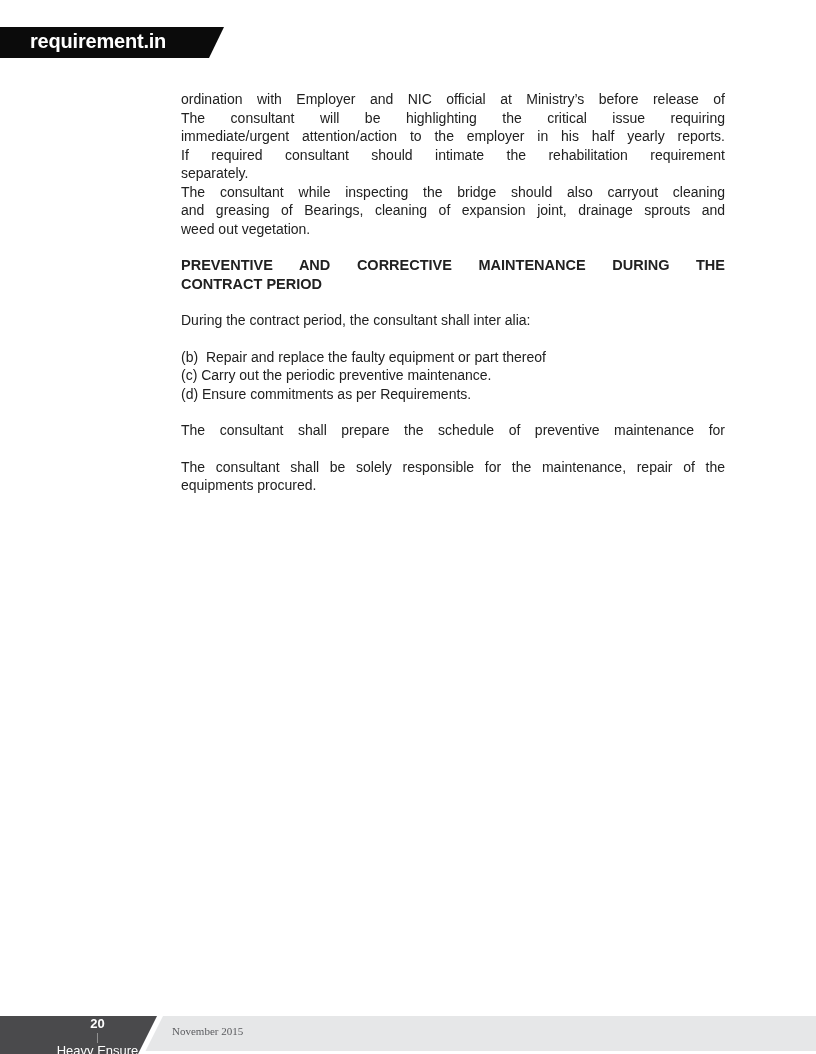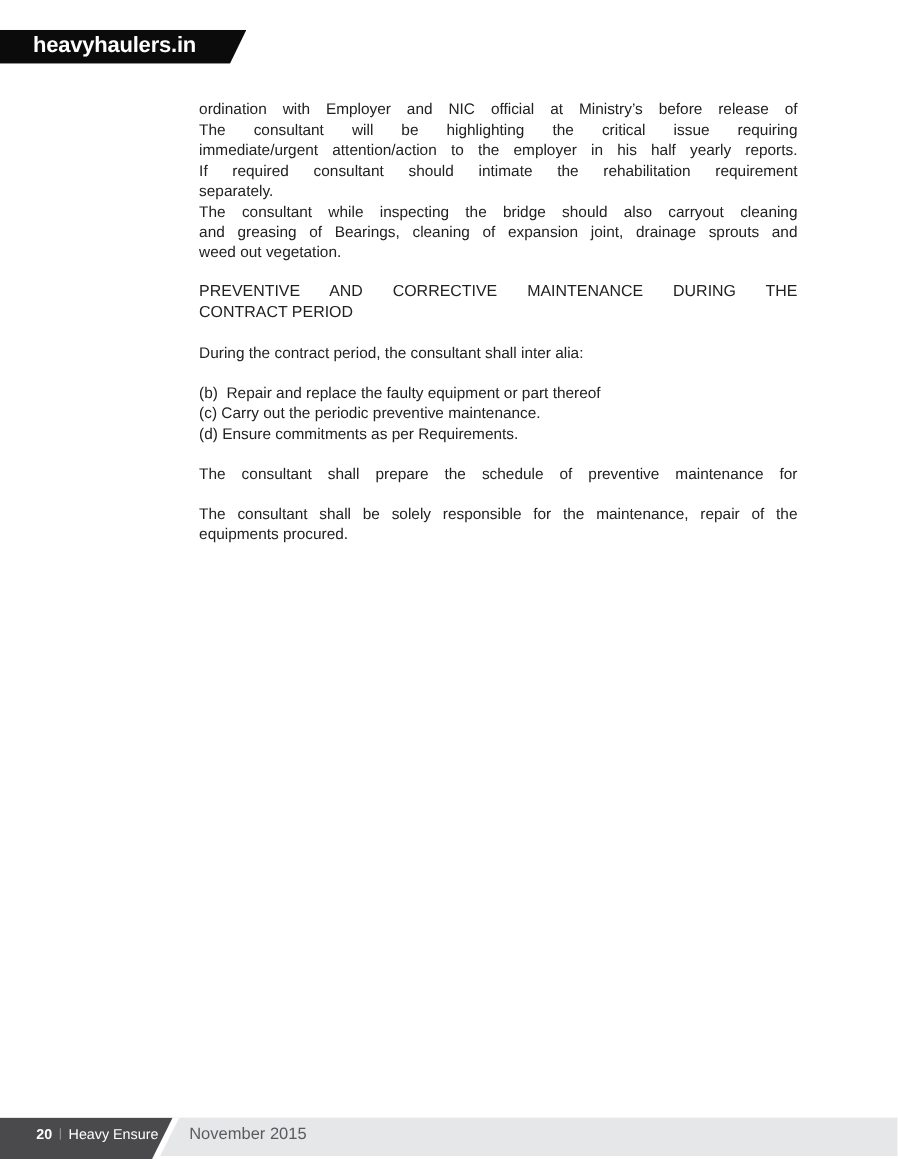--- a/index.html
+++ b/index.html
@@ -33,21 +33,21 @@
   .content {
     position: absolute;
     left: 181px; top: 90px;
     width: 544px;
     font-size: 14px;
     line-height: 18.5px;
     color: #212121;
   }
   .blk { margin: 0; }
   .blk.gap { margin-top: 18px; }
-  .blk.h { font-weight: normal; font-size: 14.5px; }
+  .blk.h { font-weight: bold; font-size: 14.5px; }
   .line { text-align: left; }
   .line.just { text-align: justify; text-align-last: justify; }
   .blk.list .line { white-space: pre-wrap; }
 
   
   .footer-band {
     position: absolute; left: 0; bottom: 3px;
     width: 816px; height: 35px;
     background: #e6e7e8;
   }
@@ -60,38 +60,40 @@
   .footer-dark {
     position: absolute; left: 0; bottom: 0;
     width: 162px; height: 38px;
     background: #4a4a4c;
     clip-path: polygon(0 0, 157px 0, 138px 100%, 0 100%);
     display: flex; align-items: center;
     padding-left: 33px; padding-bottom: 9px;
     box-sizing: border-box;
     color: #ffffff;
     font-size: 13px;
+    flex-direction: column;
   }
   .footer-dark .pg { font-weight: bold; }
   .footer-dark .sep { color: #9b9b9b; font-size: 11px; margin: 0 6px; }
   .footer-date {
     position: absolute; left: 172px; bottom: 0;
     height: 38px;
     display: flex; align-items: center;
     padding-bottom: 9px;
     box-sizing: border-box;
     color: #5a5b5e;
-    font-size: 15px;
+    font-size: 11px;
+    font-family: Liberation Serif, serif;
   }
 </style>
 </head>
 <body>
 
 <div class="masthead">
-  <span class="logo">heavyhaulers.in</span>
+  <span class="logo">requirement.in</span>
 </div>
 
 <div class="content" id="content">
     <div class="blk p">
       <div class="line just">ordination with Employer and NIC official at Ministry’s before release of</div>
     </div>
     <div class="blk p">
       <div class="line just">The consultant will be highlighting the critical issue requiring</div>
       <div class="line just">immediate/urgent attention/action to the employer in his half yearly reports.</div>
       <div class="line just">If required consultant should intimate the rehabilitation requirement</div>

